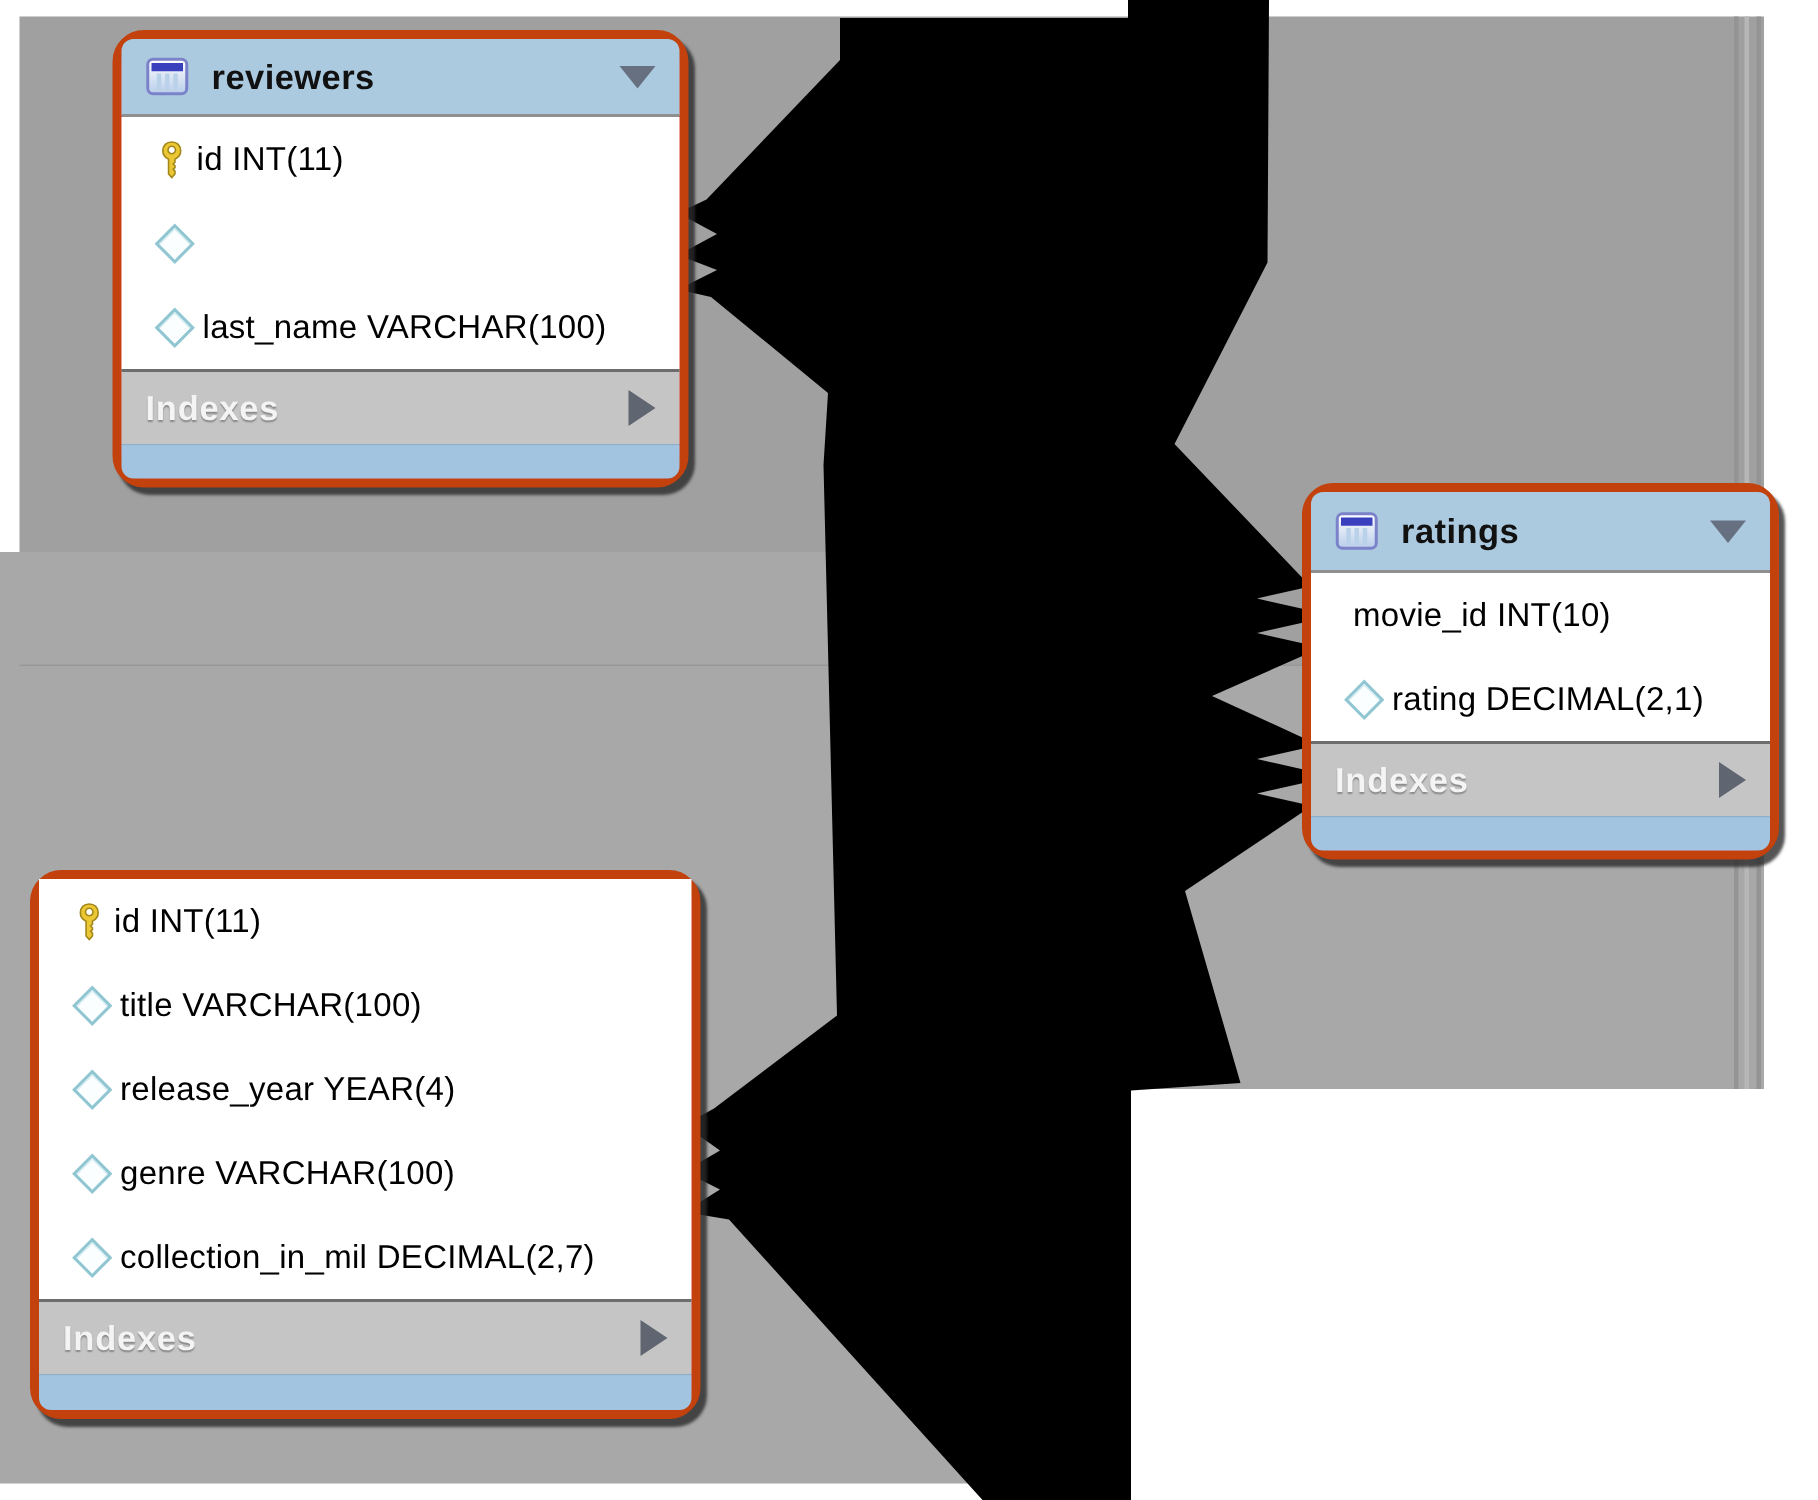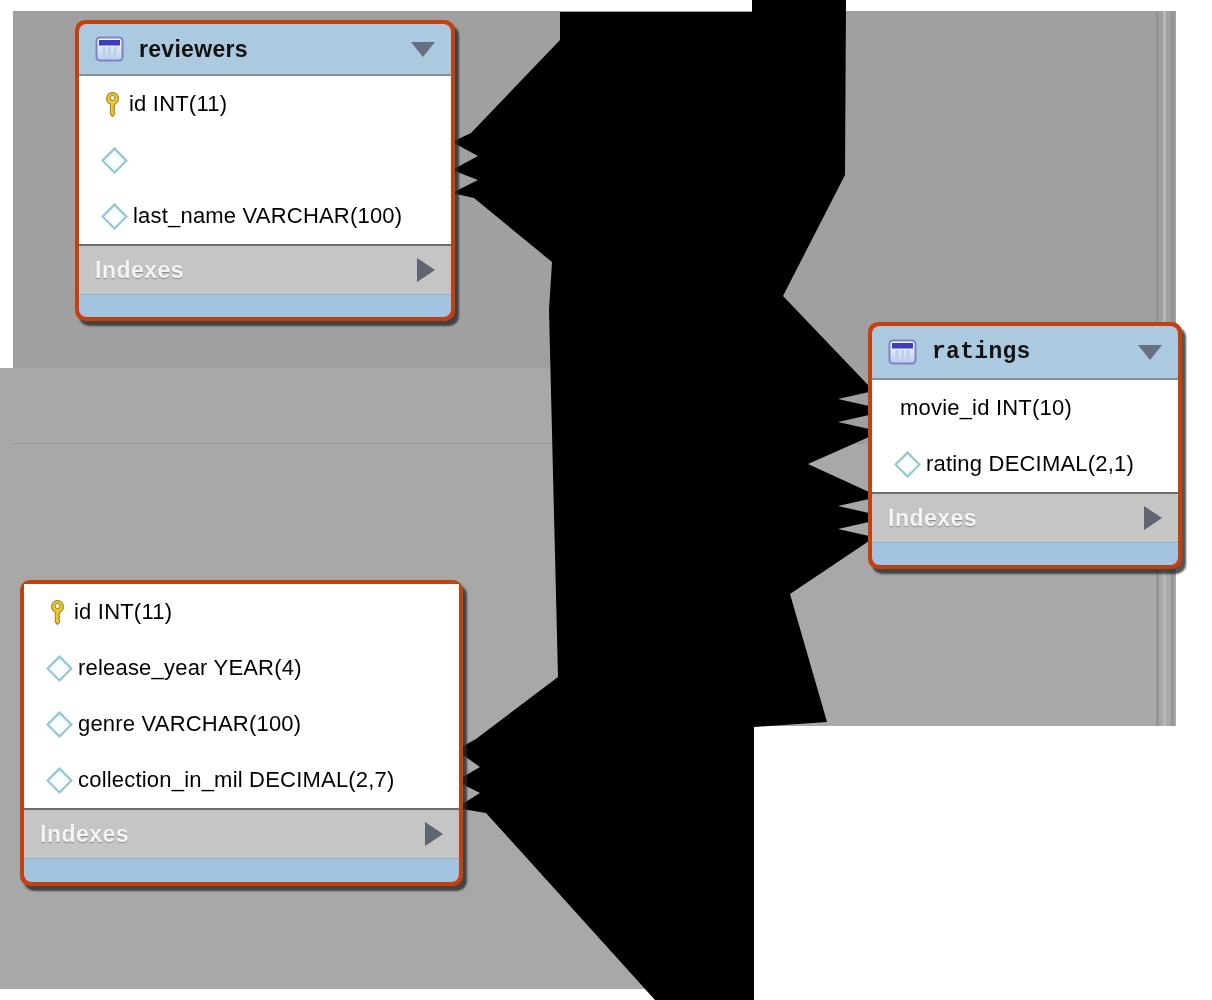--- a/index.html
+++ b/index.html
@@ -16,21 +16,21 @@
   #pl1{left:1156px;background:#949494;}
   #pl2{left:1163px;background:#b7b7b7;}
   #pl3{left:1171px;background:#949494;}
   #hl1{position:absolute;left:13px;top:443px;width:1163px;height:1px;background:#979797;}
 
   
   #connector-svg{position:absolute;left:0;top:0;z-index:5;}
 
   
   .wb-table{position:absolute;z-index:10;background:#ef4444;
-            border:4px solid #c2410c;border-radius:10px;
+            border:6px solid #c2410c;border-radius:21px;
             box-shadow:4px 5px 2px rgba(42,42,42,0.8);}
   .tbl-header{display:flex;align-items:center;background:#accadf;
               border-radius:8px 8px 0 0;border-bottom:2px solid #8f8f8f;
               padding:0 16px;}
   .tbl-title{font-weight:bold;font-size:23px;color:#111;margin-left:14px;
              letter-spacing:0.3px;flex:1 1 auto;}
   .tbl-icon{width:30px;height:27px;display:inline-block;flex:0 0 auto;}
   .collapse-tri{width:0;height:0;flex:0 0 auto;
                 border-left:12px solid transparent;border-right:12px solid transparent;
                 border-top:15px solid #667081;}
@@ -58,21 +58,21 @@
   #table-reviewers .tbl-indexes{height:48px;}
   #table-reviewers .tbl-footer{height:22px;}
 
   #table-movies{left:20px;top:580px;width:435px;}
   #table-movies .tbl-header{height:50px;}
   #table-movies .tbl-row{height:56px;}
   #table-movies .tbl-indexes{height:48px;}
   #table-movies .tbl-footer{height:23px;}
 
   #table-ratings{left:868px;top:322px;width:306px;}
-  #table-ratings .tbl-header{height:52px;font-family:Liberation Mono, monospace;}
+  #table-ratings .tbl-header{height:52px;}
   #table-ratings .tbl-row{height:56px;}
   #table-ratings .tbl-indexes{height:48px;}
   #table-ratings .tbl-footer{height:22px;}
 </style>
 </head>
 <body>
 
 <div id="stage">
 
   <div class="bgrect" id="canvas-a"></div>
@@ -139,20 +139,24 @@
       <div class="tbl-row">
         <span class="key-icon">
           <svg viewBox="0 0 16 22" width="19" height="27">
               <path fill-rule="evenodd" fill="#eac733" stroke="#a3871a" stroke-width="0.9" d="M8 1 C5 1 3 3 3 6 C3 8.2 4.3 9.9 6.2 10.7 L6.2 19 L8 21 L9.8 19 L9.8 17.4 L8.8 16.4 L9.8 15.4 L9.8 14.4 L8.8 13.4 L9.8 12.4 L9.8 10.7 C11.7 9.9 13 8.2 13 6 C13 3 11 1 8 1 Z M8 3.4 A2.1 2.1 0 1 1 7.99 3.4 Z"></path>
             </svg>
         </span>
         <span class="row-label">id INT(11)</span>
       </div>
       <div class="tbl-row">
         <span class="diamond-icon"></span>
+        <span class="row-label">title VARCHAR(100)</span>
+      </div>
+      <div class="tbl-row">
+        <span class="diamond-icon"></span>
         <span class="row-label">release_year YEAR(4)</span>
       </div>
       <div class="tbl-row">
         <span class="diamond-icon"></span>
         <span class="row-label">genre VARCHAR(100)</span>
       </div>
       <div class="tbl-row">
         <span class="diamond-icon"></span>
         <span class="row-label">collection_in_mil DECIMAL(2,7)</span>
       </div>

